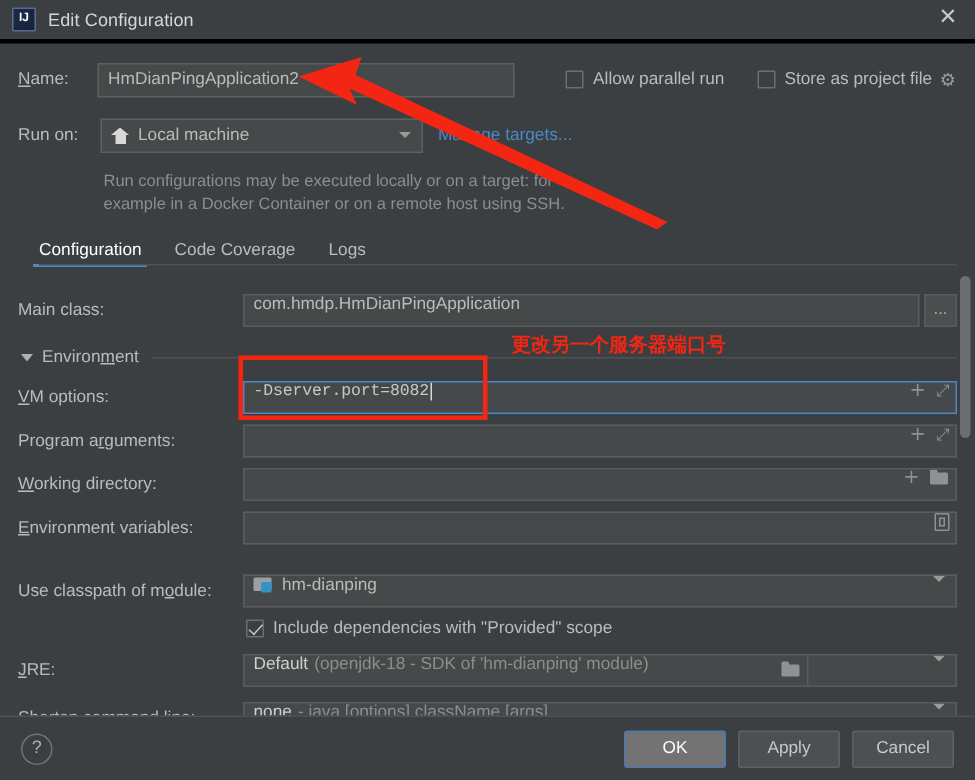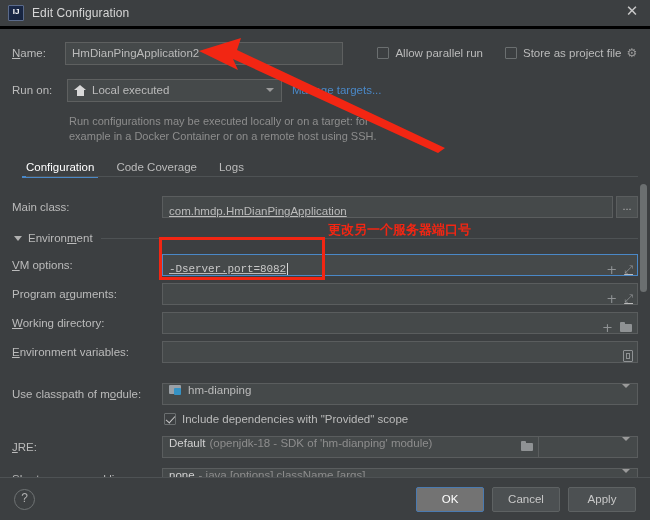--- a/index.html
+++ b/index.html
@@ -250,27 +250,26 @@
     font-size: 11.5px;
     color: #bbbbbb;
   }
   .field {
     flex: 1 1 auto;
     background: #45494a;
     border: 1px solid #5a5d5e;
     height: 22px;
     box-sizing: border-box;
     display: flex;
-    align-items: flex-end;
+    align-items: flex-start;
     padding: 0 4px 0 6px;
     color: #bbbbbb;
     font-size: 11.5px;
     overflow: hidden;
     white-space: nowrap;
-    text-decoration: underline;
   }
   .field-icons {
     margin-left: auto;
     display: flex;
     align-items: center;
     gap: 7px;
     padding-left: 6px;
     flex: 0 0 auto;
   }
   .ico {
@@ -550,21 +549,21 @@
       <span class="chk"></span>
       <span class="lbl">Store as project file</span>
     </div>
     <span class="gear-icon">⚙</span>
   </div>
 
   <div class="row runon-row">
     <span class="lbl runon-label">Run on:</span>
     <div class="combo" id="runon-combo">
       <span class="home-icon"></span>
-      <span>Local executed</span>
+      <span>Local machine</span>
       <span class="arrow"></span>
     </div>
     <span class="link">Manage targets...</span>
   </div>
 
   <div class="hint">
     <div>Run configurations may be executed locally or on a target: for</div>
     <div>example in a Docker Container or on a remote host using SSH.</div>
   </div>
 
@@ -673,24 +672,24 @@
   </div>
 </div>
 
 <div class="scrollbar-track"></div>
 <div class="scrollbar-thumb"></div>
 
 <div class="bottombar">
   <div class="help-btn">?</div>
   <div class="btns">
     <button class="btn primary">OK</button>
+    <button class="btn">Apply</button>
     <button class="btn">Cancel</button>
-    <button class="btn">Apply</button>
   </div>
 </div>
 
 <div class="anno-box" style="left:159px; top:237px; width:160px; height:37px;"></div>
 
-<div class="anno-text" style="left:328px; top:221px;font-family:Liberation Serif, serif;">更改另一个服务器端口号</div>
+<div class="anno-text" style="left:341px; top:221px;font-family:Liberation Serif, serif;">更改另一个服务器端口号</div>
 
 <svg class="anno-arrow" width="270" height="115" style="left:195px; top:38px;" viewBox="0 0 270 115">
   <polygon points="4,13 46,0 42,12 250,110 243,115 38,21 43,32" fill="#f22613"></polygon>
 </svg>
 
 </body></html>

